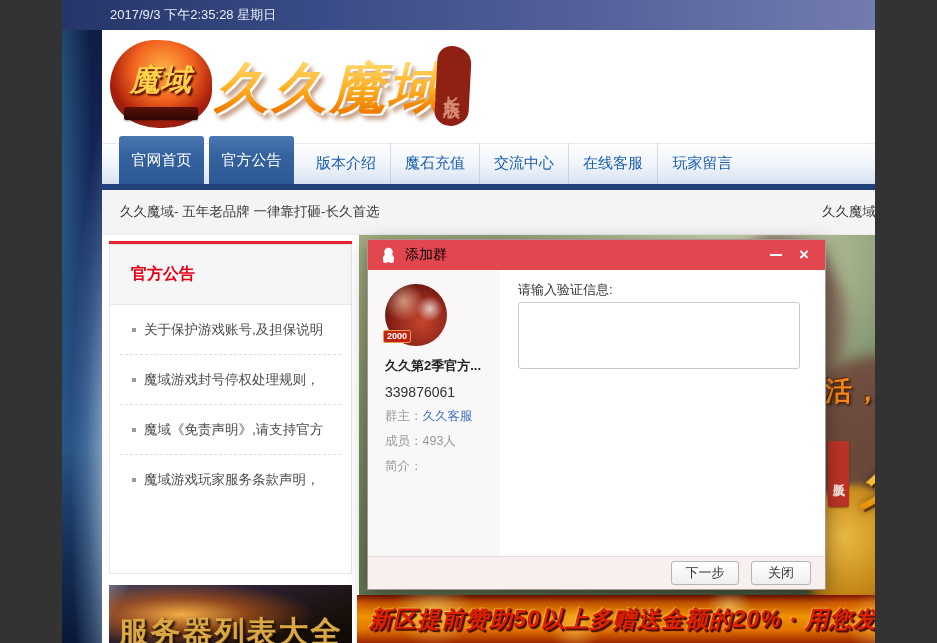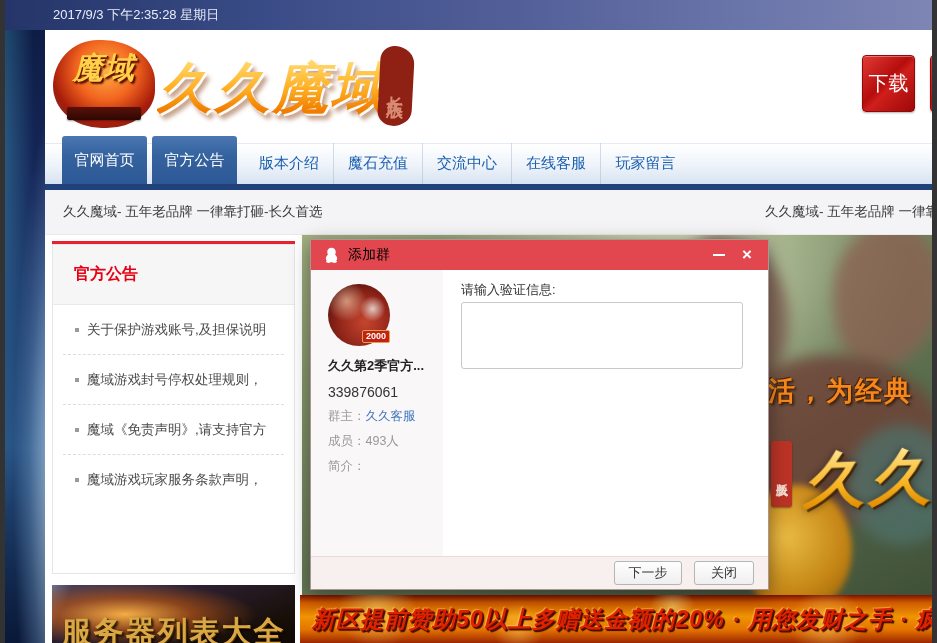--- a/index.html
+++ b/index.html
@@ -1,17 +1,17 @@
 <!DOCTYPE html>
 <html><head>
 <meta charset="utf-8">
 <style>
   * { margin:0; padding:0; box-sizing:border-box; }
   body { font-family:"Liberation Sans","DejaVu Sans",sans-serif; background:#333; }
-  .screen { position:relative; width:927px; height:643px; overflow:hidden; background:#fff; margin:0 auto; }
+  .screen { position:relative; width:813px; height:643px; overflow:hidden; background:#fff; margin:0 auto; }
 
   
   .bg-left { position:absolute; left:0; top:30px; width:40px; height:613px;
     background:
       radial-gradient(ellipse at 140% 72%, rgba(205,225,245,.85), rgba(120,160,200,.35) 40%, transparent 60%),
       radial-gradient(ellipse at -20% 18%, rgba(70,160,190,.5), transparent 55%),
       linear-gradient(180deg,#0e1d46 0%,#16295c 28%,#1d3d70 52%,#264f80 68%,#132a50 88%,#0a1838 100%); }
 
   
   .taskbar { position:absolute; left:0; top:0; width:937px; height:30px;
@@ -20,21 +20,21 @@
   .taskbar span { padding-left:48px; }
 
   
   .page { position:absolute; left:40px; top:30px; width:897px; height:613px; background:#fff; }
 
   
   .logo-emblem { position:absolute; left:48px; top:40px; width:102px; height:88px; cursor:pointer; }
   .logo-flame { position:absolute; inset:0; border-radius:46% 54% 50% 50%/55% 50% 45% 50%;
     background:radial-gradient(circle at 52% 34%,#ffb347 0%,#f2641f 38%,#a81c0a 68%,rgba(90,10,4,.85) 85%,transparent 98%);
     filter:blur(.5px); }
-  .logo-text { position:absolute; left:0; right:0; top:8px; text-align:center; font-size:30px; font-weight:bold; font-style:italic;
+  .logo-text { position:absolute; left:0; right:0; top:20px; text-align:center; font-size:30px; font-weight:bold; font-style:italic;
     color:#ffd24a; text-shadow:1px 1px 0 #7a1000,2px 2px 2px #3c0800; letter-spacing:1px; }
   .logo-ribbon { position:absolute; left:14px; bottom:8px; width:74px; height:13px; background:linear-gradient(180deg,#5a1008,#2e0703); border-radius:2px; box-shadow:0 1px 2px rgba(0,0,0,.4); }
   .site-title { position:absolute; left:152px; top:52px; font-size:55px; font-weight:bold; font-style:italic; letter-spacing:3px; white-space:nowrap;
     background:linear-gradient(180deg,#ffe27a 5%,#ffae21 50%,#f07c00 80%);
     -webkit-background-clip:text; background-clip:text; color:transparent;
     filter:drop-shadow(2px 2px 0 rgba(255,255,255,.95)) drop-shadow(3px 4px 2px rgba(130,50,0,.45)); }
   .header-seal { position:absolute; left:374px; top:46px; width:34px; height:80px; background:#8e2014;
     border-radius:42% 58% 55% 45%/18% 22% 20% 18%; transform:rotate(3deg);
     color:#d98b72; writing-mode:vertical-rl; text-orientation:upright; font-size:17px; font-weight:bold;
     display:flex; align-items:center; justify-content:center; letter-spacing:3px; }
@@ -132,21 +132,21 @@
   .dlg-close { width:30px; height:30px; margin-right:6px; color:#fff; font-size:17px; font-weight:bold;
     display:flex; align-items:center; justify-content:center; cursor:pointer; }
   .dlg-left { position:absolute; left:0; top:30px; bottom:33px; width:132px; background:#f9f7f7; padding:14px 0 0 17px; }
   .avatar-wrap { position:relative; width:62px; height:62px; }
   .avatar { width:62px; height:62px; border-radius:50%;
     background:
       radial-gradient(circle at 30% 28%, rgba(255,225,190,.6) 0%, transparent 32%),
       radial-gradient(circle at 72% 40%, rgba(240,240,235,.8) 0%, transparent 22%),
       radial-gradient(circle at 60% 62%, #c4452e 0%, #8e2318 52%, #4e100a 88%); }
   .grp-badge { position:absolute; left:-2px; bottom:3px; background:#c22210; border:1px solid #e0a050; border-radius:2px;
-    color:#fff; font-size:9px; line-height:11px; padding:0 3px; font-weight:bold;margin-left:36px; }
+    color:#fff; font-size:9px; line-height:11px; padding:0 3px; font-weight:bold; }
   .grp-name { margin-top:11px; font-size:13px; font-weight:bold; color:#222; white-space:nowrap; overflow:hidden; width:100px; }
   .grp-number { margin-top:9px; font-size:14px; color:#333; }
   .grp-row { margin-top:8px; font-size:12.5px; color:#999; }
   .grp-row a { color:#3d74bf; text-decoration:none; cursor:pointer; }
   .verify-label { position:absolute; left:150px; top:41px; font-size:13px; color:#333; }
   .verify-input { position:absolute; left:150px; top:62px; width:282px; height:67px; border:1px solid #c9c9c9; border-radius:3px;
     resize:none; outline:none; font-family:"Liberation Sans","DejaVu Sans",sans-serif; font-size:13px; padding:5px; }
   .dlg-footer { position:absolute; left:0; right:0; bottom:0; height:33px; background:#f8efef; border-top:1px solid #e6dada;padding-left:32px; }
   .dlg-btn { position:absolute; top:4px; height:24px; background:linear-gradient(180deg,#fefefe,#efefef);
     border:1px solid #b5b5b5; border-radius:3px; font-size:13px; color:#333; cursor:pointer;

